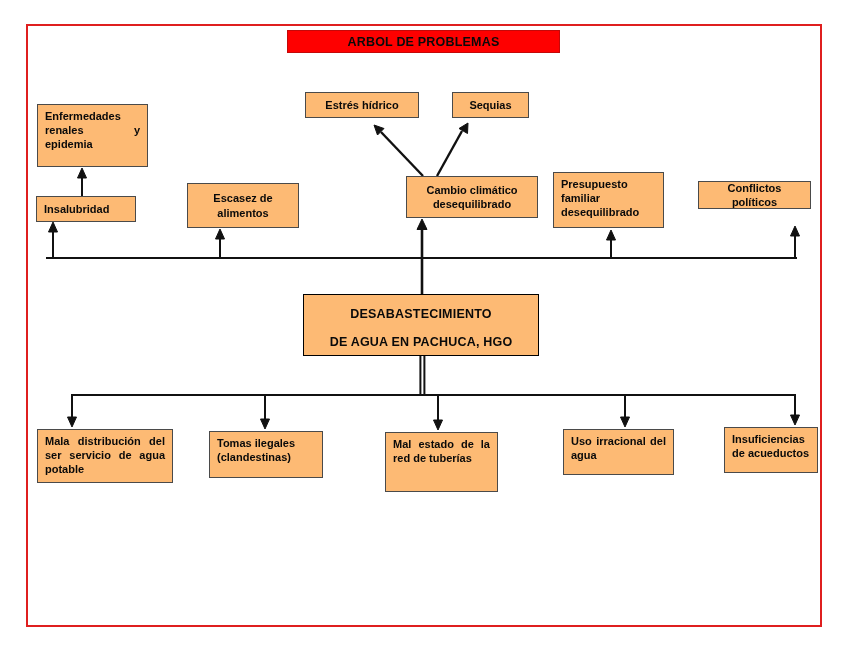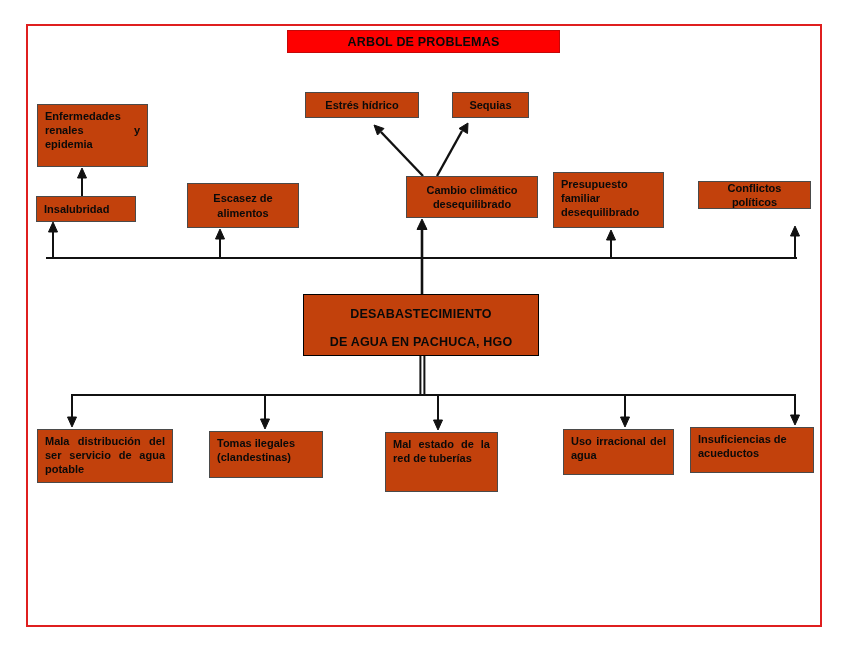--- a/index.html
+++ b/index.html
@@ -1,21 +1,21 @@
 <!DOCTYPE html>
 <html><head>
 <meta charset="utf-8">
 <style>
   html,body{margin:0;padding:0;background:#ffffff;}
   body{width:848px;height:655px;position:relative;font-family:"Liberation Sans",sans-serif;}
   #stage{position:absolute;left:0;top:0;width:848px;height:655px;background:#ffffff;overflow:hidden;}
   #frame{position:absolute;left:26px;top:24px;width:792px;height:599px;border:2px solid #df1f1f;background:#ffffff;}
   #connectors{position:absolute;left:0;top:0;width:848px;height:655px;}
   #banner{position:absolute;left:287px;top:30px;width:273px;height:23px;background:#fe0000;border:1px solid #c40808;box-sizing:border-box;display:flex;align-items:center;justify-content:center;font-weight:bold;font-size:12.5px;color:#0a0a0a;letter-spacing:.2px;}
-  .box{position:absolute;background:#c2410c;border:1.5px solid #4a4a4a;box-sizing:border-box;font-weight:bold;font-size:11px;line-height:1.28;color:#0a0a0a;padding:4px 7px;}
+  .box{position:absolute;background:#fdba74;border:1.5px solid #4a4a4a;box-sizing:border-box;font-weight:bold;font-size:11px;line-height:1.28;color:#0a0a0a;padding:4px 7px;}
   .center{text-align:center;}
   .justify{text-align:justify;}
   .left{text-align:left;}
   .vmid{display:flex;align-items:center;}
   .vmid.center{justify-content:center;}
   .main-box{border:1.8px solid #000000;text-align:center;font-size:12.5px;letter-spacing:.2px;}
   .main-box .l1{margin-top:7px;}
   .main-box .l2{margin-top:12px;}
 </style>
 </head>
@@ -111,17 +111,17 @@
   </div>
   <div class="box left" style="left:209px;top:431px;width:114px;height:47px;">
     <span>Tomas ilegales (clandestinas)</span>
   </div>
   <div class="box justify" style="left:385px;top:432px;width:113px;height:60px;">
     <span>Mal estado de la red de tuberías</span>
   </div>
   <div class="box justify" style="left:563px;top:429px;width:111px;height:46px;">
     <span>Uso irracional del agua</span>
   </div>
-  <div class="box left" style="left:690px;top:427px;width:124px;height:46px;">
+  <div class="box left" style="left:724px;top:427px;width:94px;height:46px;">
     <span>Insuficiencias de acueductos</span>
   </div>
 
 </div>
 
 </body></html>

